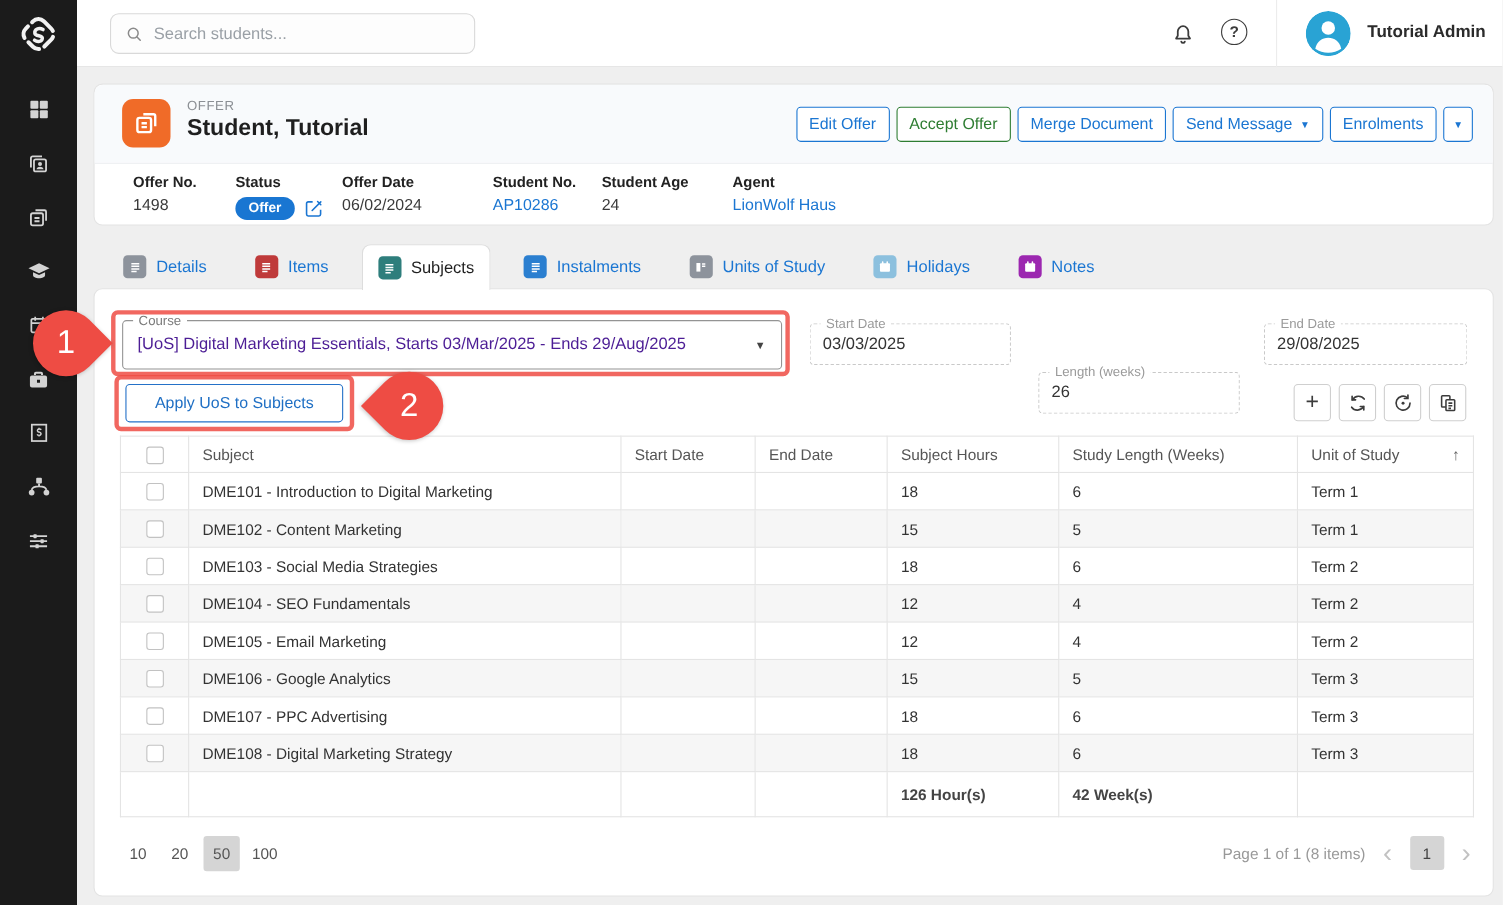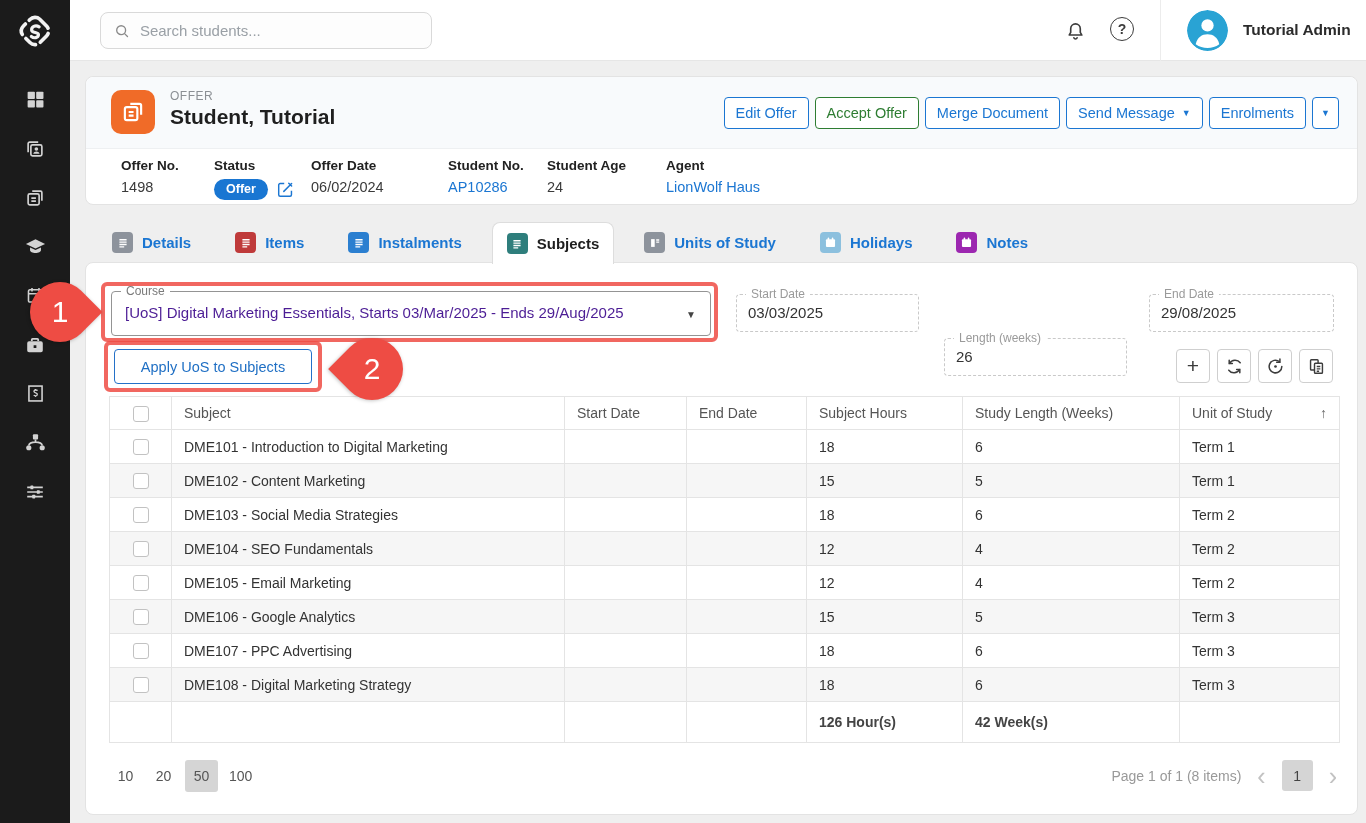--- a/index.html
+++ b/index.html
@@ -36,21 +36,21 @@
   .btn .caret { font-size:9px; line-height:1; }
   .btn.more { padding:0 8px; }
   .offer-info { position:absolute; left:0; top:71px; width:100%; height:57px; border-top:1px solid #eef0f2; }
   .info-field { position:absolute; top:9px; }
   .info-field .lbl { font-size:13.5px; font-weight:bold; color:#222; }
   .info-field .val { font-size:14.5px; color:#3a3a3a; margin-top:6px; display:flex; align-items:center; gap:9px; }
   .info-field .val.link { color:#1b76d2; cursor:pointer; }
   .badge { background:#1976d2; color:#fff; border-radius:20px; padding:3px 12px 4px; font-size:12.5px; font-weight:bold; }
 
   
-  .tabs { position:absolute; left:98px; top:222px; height:41px; display:flex; gap:16px; z-index:3;font-weight:bold; }
+  .tabs { position:absolute; left:98px; top:222px; height:41px; display:flex; gap:16px; z-index:3; }
   .tab { display:flex; align-items:center; gap:9px; padding:0 14px; cursor:pointer; height:41px; }
   .tab .tab-label { font-size:15px; color:#1b76d2; }
   .tab.active { background:#fff; border:1px solid #ddd; border-bottom:none; border-radius:8px 8px 0 0; height:42px; }
   .tab.active .tab-label { color:#1f1f1f; }
   .tab-icon { width:21px; height:21px; border-radius:4px; display:flex; align-items:center; justify-content:center; flex:0 0 21px; }
   .ti-details,.ti-units { background:#8d939c; }
   .ti-items { background:#bf3a3a; }
   .ti-instalments { background:#2b7fd0; }
   .ti-subjects { background:#2e7e7c; }
   .ti-holidays { background:#8cc0de; }
@@ -291,35 +291,35 @@
     <span class="tab-label">Details</span>
   </div>
   <div class="tab">
     <span class="tab-icon ti-items">
         <svg width="12" height="12" viewBox="0 0 20 20">
           <path d="M4 4.5h12M4 8.5h12M4 12.5h12M4 16.5h8" stroke="#fff" stroke-width="2.3"></path>
         </svg>
       </span>
     <span class="tab-label">Items</span>
   </div>
+  <div class="tab active">
+    <span class="tab-icon ti-subjects">
+        <svg width="12" height="12" viewBox="0 0 20 20">
+          <path d="M4 4.5h12M4 8.5h12M4 12.5h12M4 16.5h8" stroke="#fff" stroke-width="2.3"></path>
+        </svg>
+      </span>
+    <span class="tab-label">Subjects</span>
+  </div>
   <div class="tab">
     <span class="tab-icon ti-instalments">
         <svg width="12" height="12" viewBox="0 0 20 20">
           <path d="M4 4.5h12M4 8.5h12M4 12.5h12M4 16.5h8" stroke="#fff" stroke-width="2.3"></path>
         </svg>
       </span>
     <span class="tab-label">Instalments</span>
-  </div>
-  <div class="tab active">
-    <span class="tab-icon ti-subjects">
-        <svg width="12" height="12" viewBox="0 0 20 20">
-          <path d="M4 4.5h12M4 8.5h12M4 12.5h12M4 16.5h8" stroke="#fff" stroke-width="2.3"></path>
-        </svg>
-      </span>
-    <span class="tab-label">Subjects</span>
   </div>
   <div class="tab">
     <span class="tab-icon ti-units">
         <svg width="12" height="12" viewBox="0 0 20 20">
           <rect x="3.5" y="3.5" width="6" height="13" fill="#fff"></rect>
           <path d="M12 5h5M12 8.5h5" stroke="#fff" stroke-width="2.2"></path>
         </svg>
       </span>
     <span class="tab-label">Units of Study</span>
   </div>

